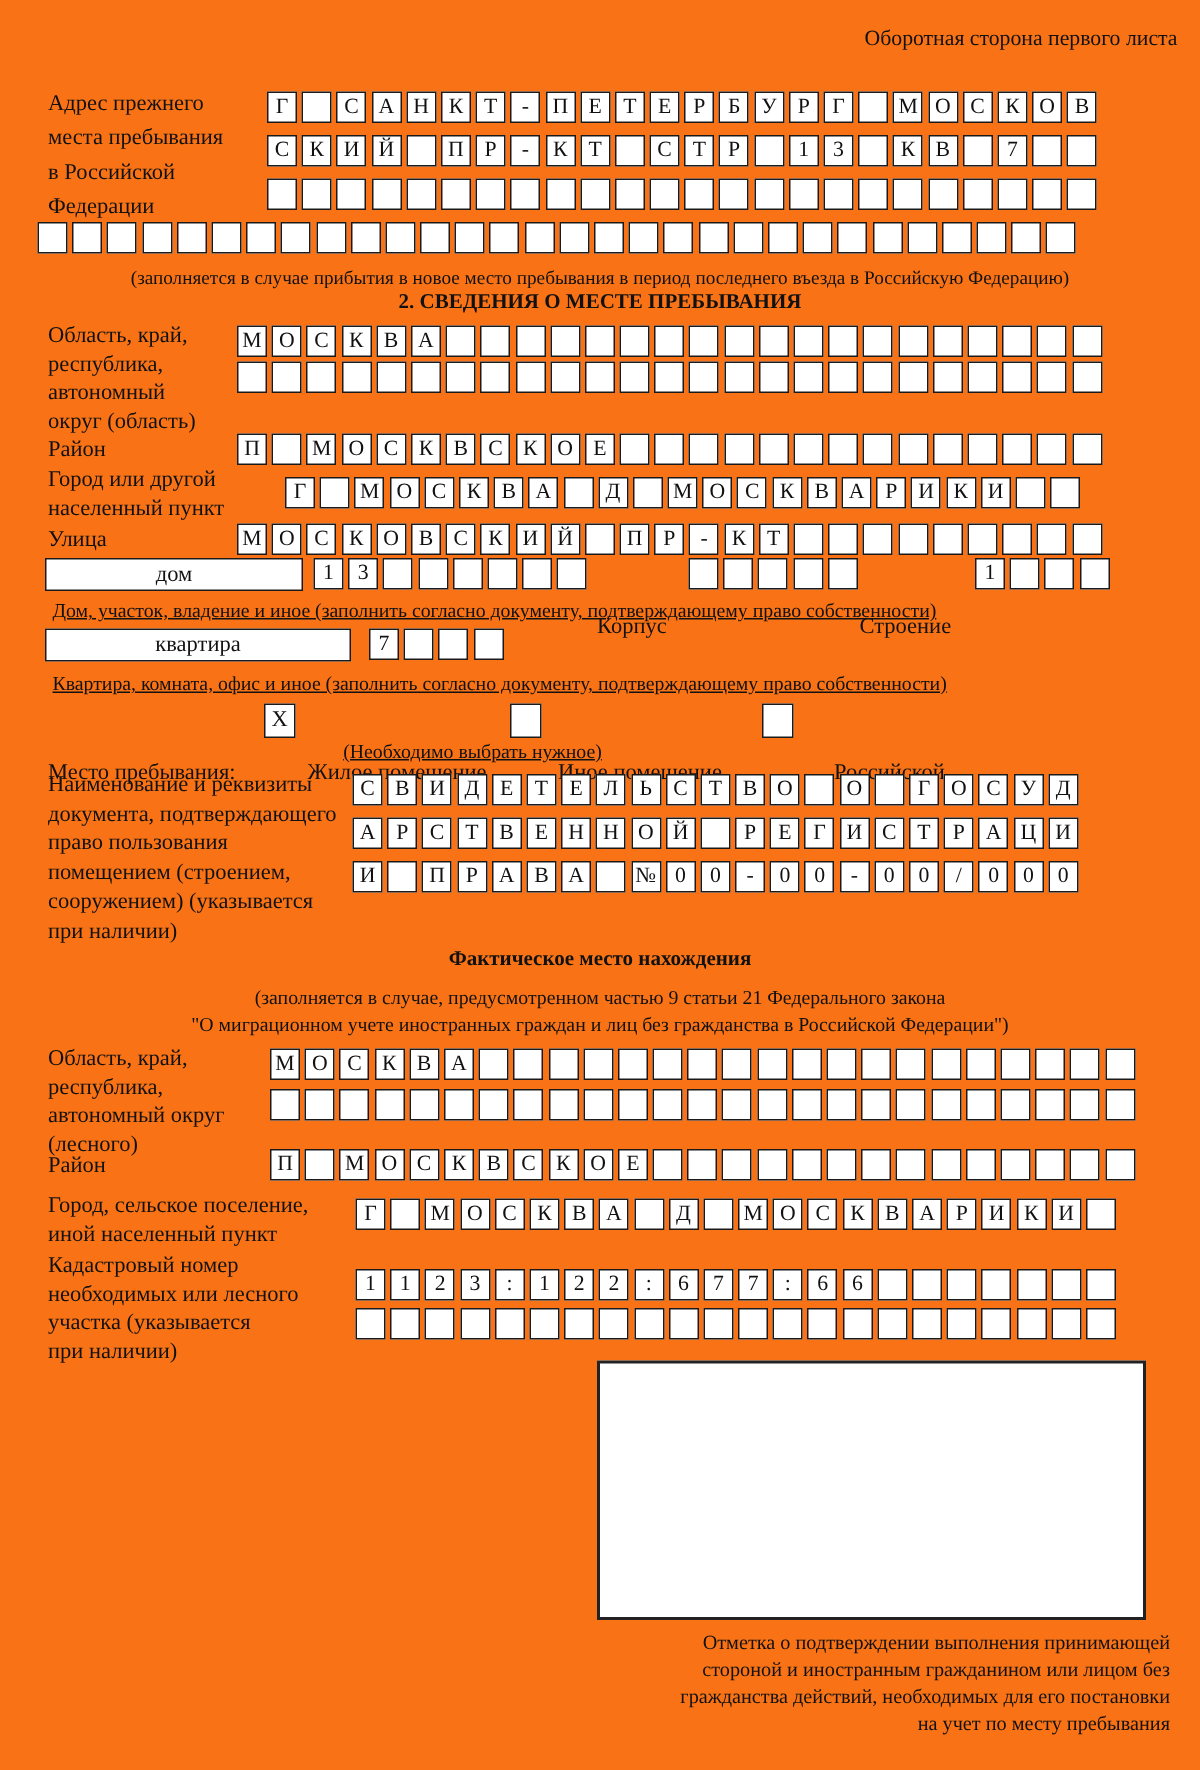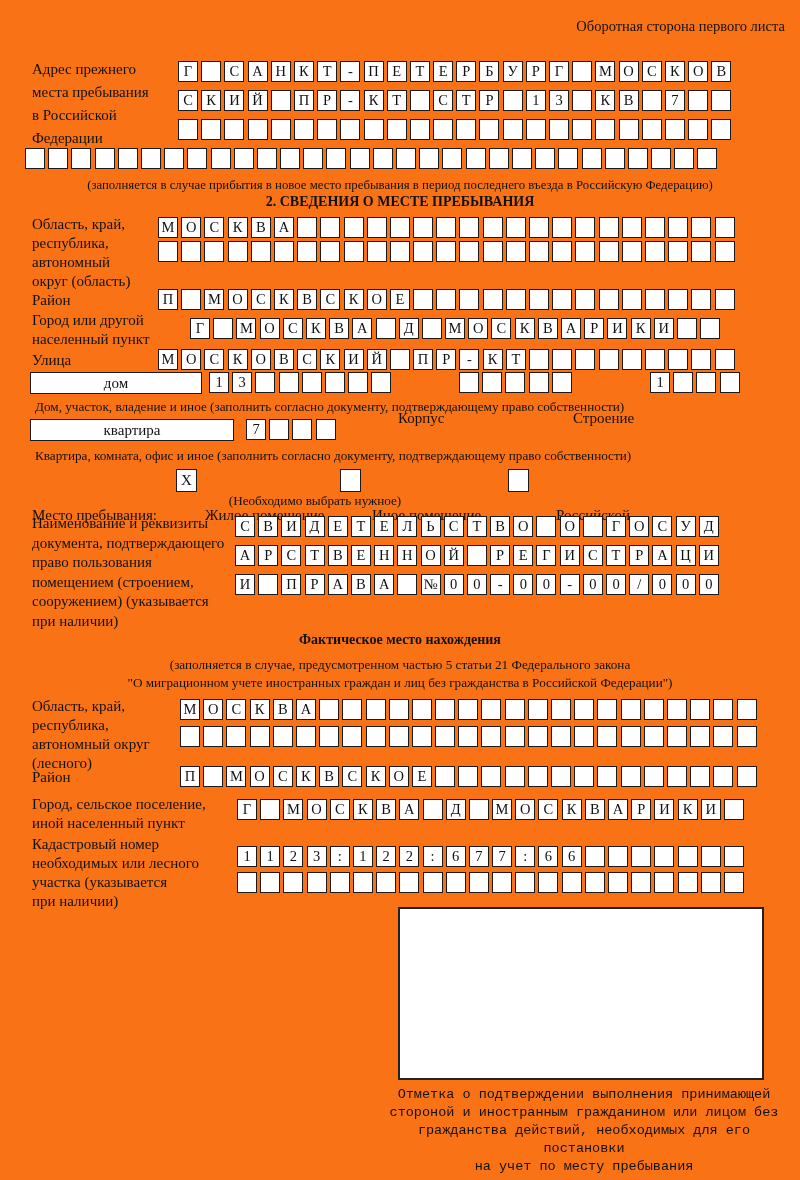--- a/index.html
+++ b/index.html
@@ -12,32 +12,32 @@
   .lbl.lh23{line-height:23px;}
   .cellrow{position:absolute;display:flex;}
   .cell{
     flex:none;display:inline-flex;align-items:center;justify-content:center;
     width:18px;height:19px;border:1.5px solid #1a1a1a;margin-right:3.2px;
     font-size:14.5px;line-height:19px;background:#fff;
   }
   .corner{font-size:14.5px;}
   .heading{left:0;width:800px;text-align:center;font-weight:bold;font-size:14px;}
   .note{left:0;width:800px;text-align:center;font-size:12.8px;line-height:18px;}
-  .caption{font-size:13.2px;white-space:nowrap;}
+  .caption{font-size:13.2px;white-space:nowrap;text-decoration:underline;}
   .labelbox{
     position:absolute;border:1.6px solid #1a1a1a;display:flex;align-items:center;justify-content:center;
     font-size:15px;background:#fff;
   }
   .inlinetext{position:absolute;font-size:15px;white-space:nowrap;margin-top:36px;}
   .cb{
     position:absolute;width:19px;height:21px;border:1.6px solid #1a1a1a;
     display:flex;align-items:center;justify-content:center;font-size:15px;background:#fff;
   }
   .stampbox{position:absolute;border:2px solid #222;background:#fff;}
-  .stampcap{position:absolute;text-align:center;font-size:13.5px;line-height:18px;font-family:Liberation Mono, monospace;}
+  .stampcap{position:absolute;text-align:right;font-size:13.5px;line-height:18px;}
 </style>
 </head>
 <body>
 
 <div class="page">
 
   <div class="abs corner" style="top:18px;right:55px">Оборотная сторона первого листа</div>
 
   <div class="abs lbl lh23" style="left:32px;top:58px">
     <div>Адрес прежнего</div>
@@ -427,21 +427,21 @@
       <span class="cell">0</span>
       <span class="cell">0</span>
       <span class="cell">/</span>
       <span class="cell">0</span>
       <span class="cell">0</span>
       <span class="cell">0</span>
     </div>
 
   <div class="abs heading" style="top:632px">Фактическое место нахождения</div>
   <div class="abs note" style="top:656px;font-size:13.2px">
-    <div>(заполняется в случае, предусмотренном частью 5 статьи 21 Федерального закона</div>
+    <div>(заполняется в случае, предусмотренном частью 9 статьи 21 Федерального закона</div>
     <div>"О миграционном учете иностранных граждан и лиц без гражданства в Российской Федерации")</div>
   </div>
 
   <div class="abs lbl" style="left:32px;top:697px">
     <div>Область, край,</div>
     <div>республика,</div>
     <div>автономный округ</div>
     <div>(лесного)</div>
   </div>
   <div class="cellrow" style="left:180px;top:699px">

